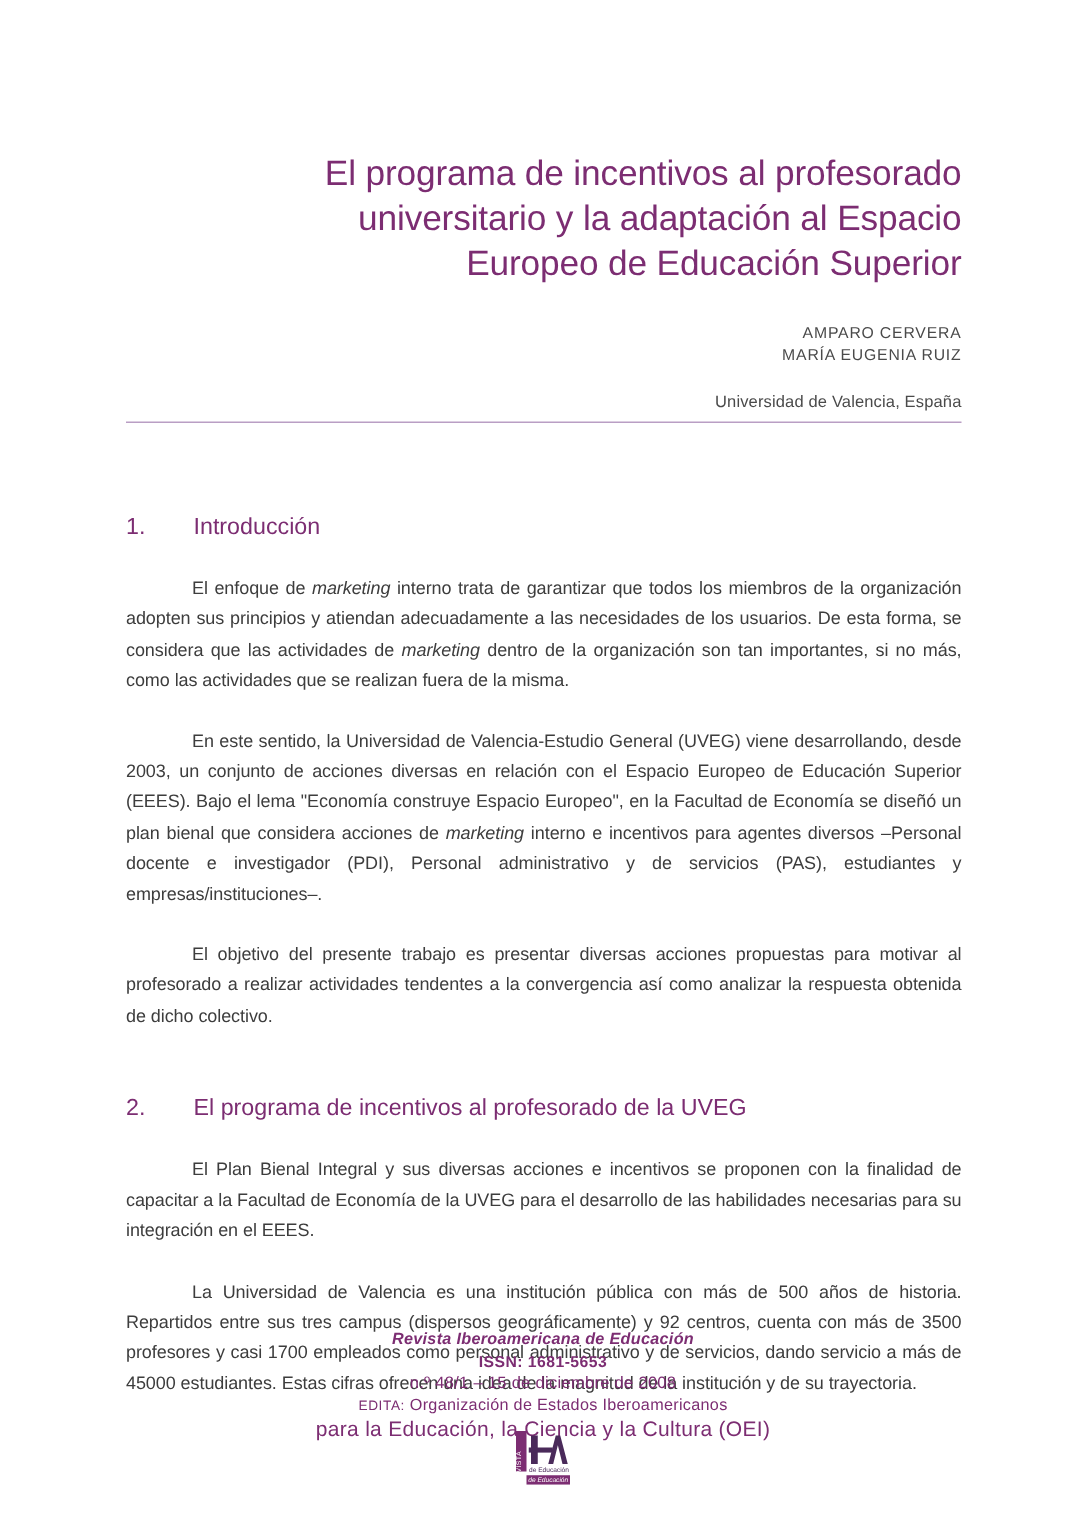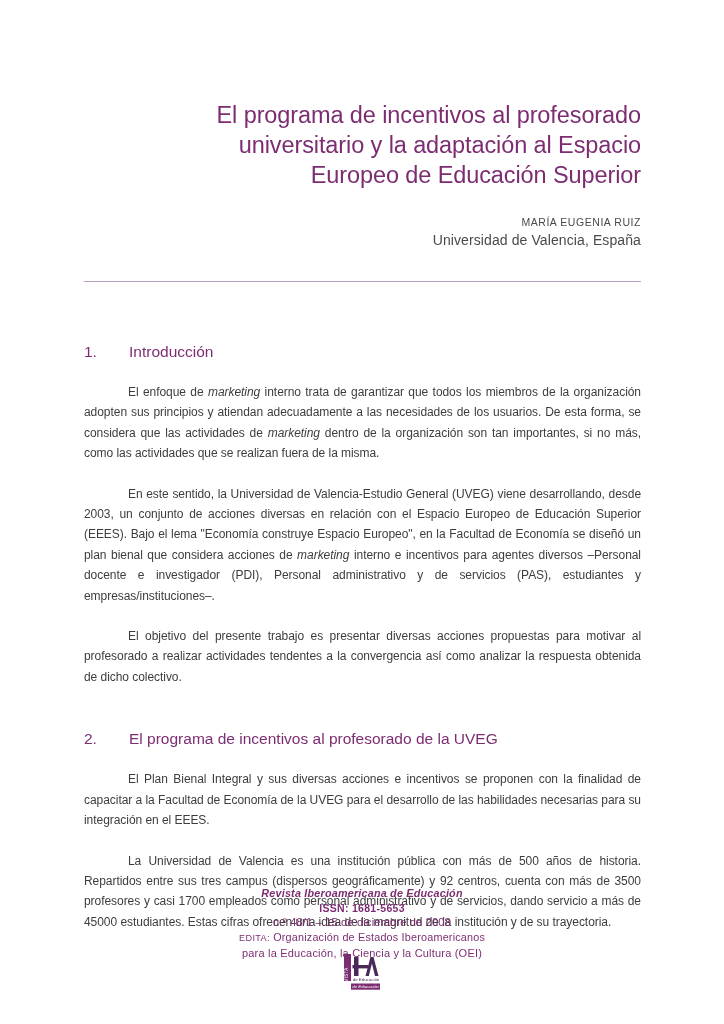--- a/index.html
+++ b/index.html
@@ -55,23 +55,23 @@
     color: #4a4a4a;
   }
   .author-name {
     display: block;
     font-size: 10.5px;
     line-height: 14.5px;
     letter-spacing: 0.55px;
   }
   .author-affil {
     display: block;
-    font-size: 14px;
+    font-size: 11px;
     line-height: 16px;
-    margin-top: 2px;
+    margin-top: 16px;
     letter-spacing: 0.1px;
   }
 
   
   .rule {
     position: absolute;
     left: 84px;
     top: 281px;
     width: 557px;
     height: 1px;
@@ -148,21 +148,21 @@
   .f-edita {
     font-size: 10.8px;
     line-height: 15px;
     letter-spacing: 0.2px;
   }
   .f-edita .sc {
     font-size: 9.1px;
     letter-spacing: 0.4px;
   }
   .f-edita2 {
-    font-size: 11px;
+    font-size: 14px;
     line-height: 15px;
     letter-spacing: 0.2px;
     text-align: center;
   }
 
   
   .logo-wrap {
     position: absolute;
     left: 0;
     top: 954px;
@@ -184,20 +184,21 @@
 
   <div class="title-block">
     <h1 class="doc-title">
       <span class="tline">El programa de incentivos al profesorado</span>
       <span class="tline">universitario y la adaptación al Espacio</span>
       <span class="tline">Europeo de Educación Superior</span>
     </h1>
   </div>
 
   <div class="author-block">
+    <span class="author-name">AMPARO CERVERA</span>
     <span class="author-name">MARÍA EUGENIA RUIZ</span>
     <span class="author-affil">Universidad de Valencia, España</span>
   </div>
 
   <div class="rule"></div>
 
   <div class="content">
 
     <h2 class="section-head">
       <span class="section-num">1.</span>

